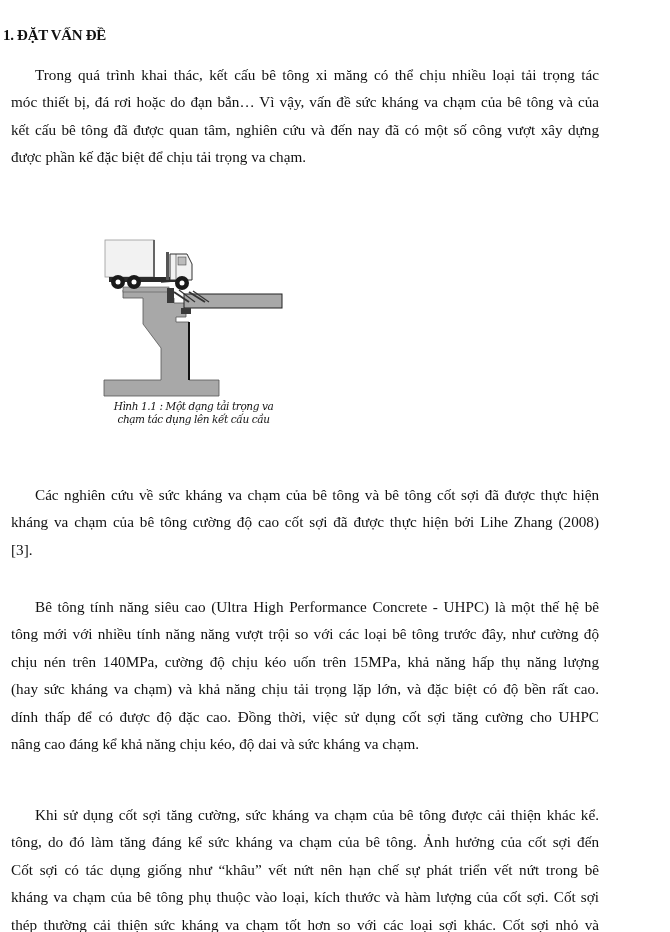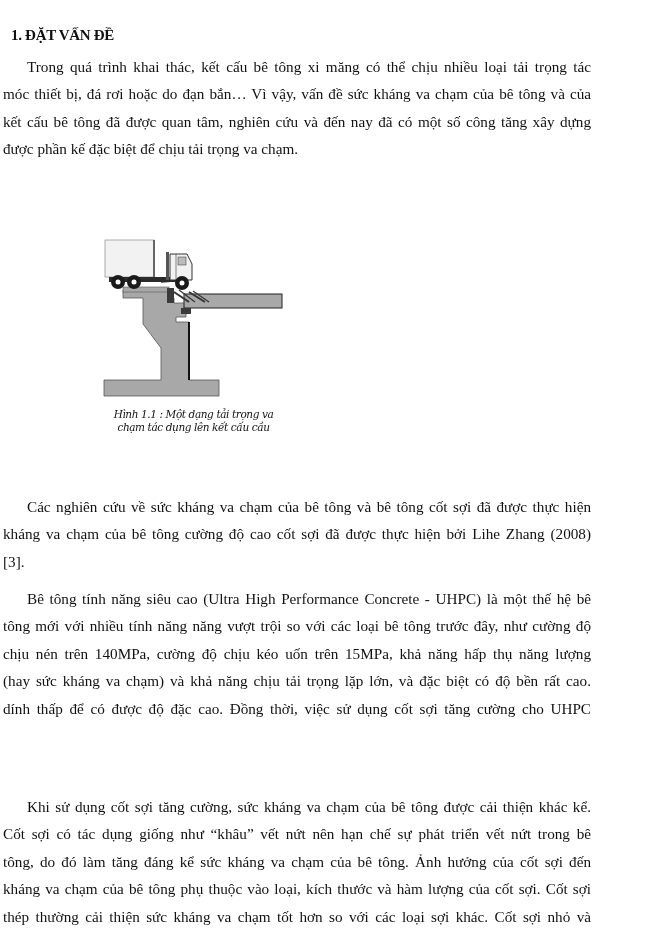--- a/index.html
+++ b/index.html
@@ -22,59 +22,58 @@
       width: 588px;
     }
     .heading {
       position: absolute;
       left: 0;
       top: 27px;
       font-size: 15px;
       font-weight: bold;
       letter-spacing: -0.3px;
       white-space: nowrap;
-      margin-left: 8px;
     }
     .para {
       position: absolute;
       left: 0;
       width: 588px;
       font-size: 15.2px;
       line-height: 27.4px;
       text-align: justify;
       text-indent: 24px;
-      margin: 0;
+      margin: 8px;
     }
     .para .line {
       display: block;
       text-align: justify;
       text-align-last: justify;
       text-indent: 0;
       white-space: nowrap;
       overflow: hidden;
     }
     .para .line.first { padding-left: 24px; }
     .para .line.last { text-align-last: left; }
     #p1 { top: 53px; }
-    #p2 { top: 493px; }
+    #p2 { top: 473px; }
     #p3 { top: 585px; }
     #p4 { top: 793px; }
 
     .figure {
       position: absolute;
       left: 98px;
       top: 232px;
       width: 185px;
       height: 205px;
     }
     .figure svg { position: absolute; left: 0; top: 0; }
     .caption {
       position: absolute;
       left: 0;
-      top: 176px;
+      top: 168px;
       width: 185px;
       text-align: center;
       font-family: "DejaVu Serif", "Liberation Serif", serif;
       font-style: italic;
       font-size: 10.5px;
       line-height: 13px;
       letter-spacing: -0.4px;
       color: #111;
     }
     .caption span { display: block; }
@@ -82,21 +81,21 @@
 </head>
 <body>
 
 <div class="page">
 
   <div class="heading">1. ĐẶT VẤN ĐỀ</div>
 
   <div class="para" id="p1">
     <span class="line first">Trong quá trình khai thác, kết cấu bê tông xi măng có thể chịu nhiều loại tải trọng tác</span>
     <span class="line">móc thiết bị, đá rơi hoặc do đạn bắn… Vì vậy, vấn đề sức kháng va chạm của bê tông và của</span>
-    <span class="line">kết cấu bê tông đã được quan tâm, nghiên cứu và đến nay đã có một số công tăng xây dựng</span>
+    <span class="line">kết cấu bê tông đã được quan tâm, nghiên cứu và đến nay đã có một số công vượt xây dựng</span>
     <span class="line last">được phần kế đặc biệt để chịu tải trọng va chạm.</span>
   </div>
 
   <div class="figure">
     <svg width="185" height="165" viewBox="0 0 185 165">
 
       <path d="M 2 148 L 2 165 L 95 165 L 95 145 L 82 145 L 82 122 L 60 122 L 60 148 Z" fill="none"></path>
 
       <path d="M 22 58 L 70 58 L 70 66 L 73 66 L 73 71 L 85 71 L 85 85 L 75 85 L 75 90 L 88 90 L 88 148 L 118 148 L 118 164 L 3 164 L 3 148 L 60 148 L 60 116 L 42 92 L 42 66 L 22 66 Z" fill="#a8a8a8" stroke="#555" stroke-width="0.8"></path>
 
@@ -148,23 +147,24 @@
     <span class="line">kháng va chạm của bê tông cường độ cao cốt sợi đã được thực hiện bởi Lihe Zhang (2008)</span>
     <span class="line last">[3].</span>
   </div>
 
   <div class="para" id="p3">
     <span class="line first">Bê tông tính năng siêu cao (Ultra High Performance Concrete - UHPC) là một thế hệ bê</span>
     <span class="line">tông mới với nhiều tính năng năng vượt trội so với các loại bê tông trước đây, như cường độ</span>
     <span class="line">chịu nén trên 140MPa, cường độ chịu kéo uốn trên 15MPa, khả năng hấp thụ năng lượng</span>
     <span class="line">(hay sức kháng va chạm) và khả năng chịu tải trọng lặp lớn, và đặc biệt có độ bền rất cao.</span>
     <span class="line">dính thấp để có được độ đặc cao. Đồng thời, việc sử dụng cốt sợi tăng cường cho UHPC</span>
+    <span class="line last">nâng cao đáng kể khả năng chịu kéo, độ dai và sức kháng va chạm.</span>
   </div>
 
   <div class="para" id="p4">
     <span class="line first">Khi sử dụng cốt sợi tăng cường, sức kháng va chạm của bê tông được cải thiện khác kể.</span>
+    <span class="line">tông, do đó làm tăng đáng kể sức kháng va chạm của bê tông. Ảnh hưởng của cốt sợi đến</span>
     <span class="line">Cốt sợi có tác dụng giống như “khâu” vết nứt nên hạn chế sự phát triển vết nứt trong bê</span>
-    <span class="line">tông, do đó làm tăng đáng kể sức kháng va chạm của bê tông. Ảnh hưởng của cốt sợi đến</span>
     <span class="line">kháng va chạm của bê tông phụ thuộc vào loại, kích thước và hàm lượng của cốt sợi. Cốt sợi</span>
     <span class="line">thép thường cải thiện sức kháng va chạm tốt hơn so với các loại sợi khác. Cốt sợi nhỏ và</span>
   </div>
 
 </div>
 
 </body></html>

